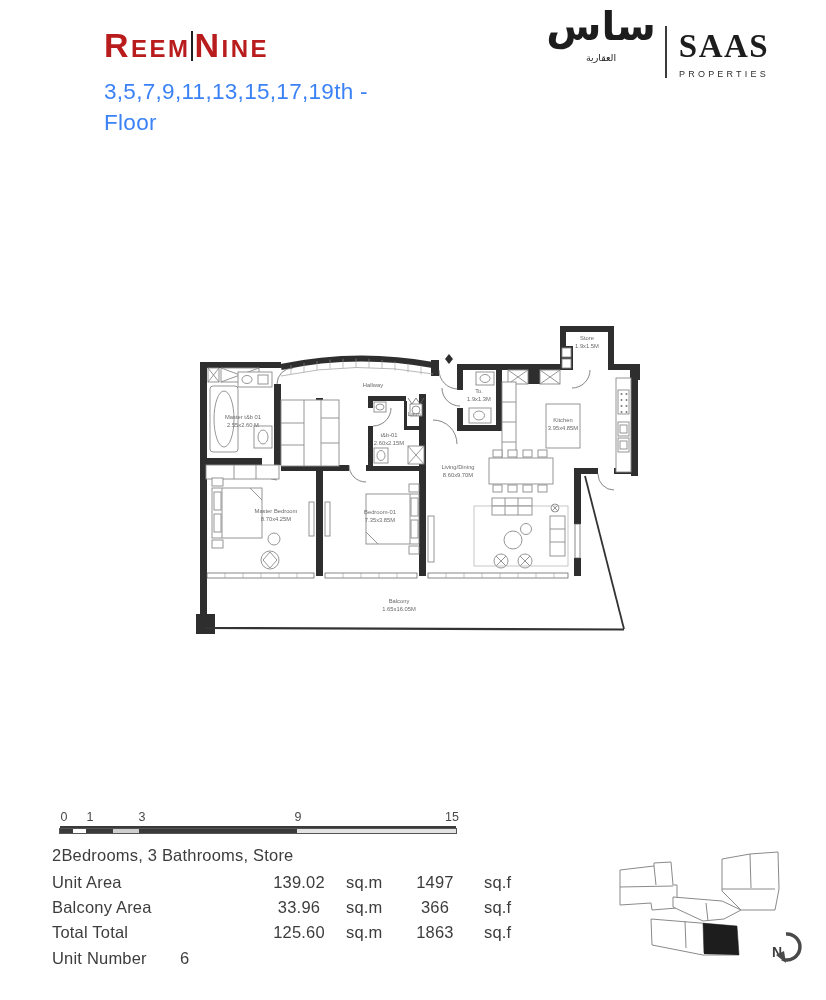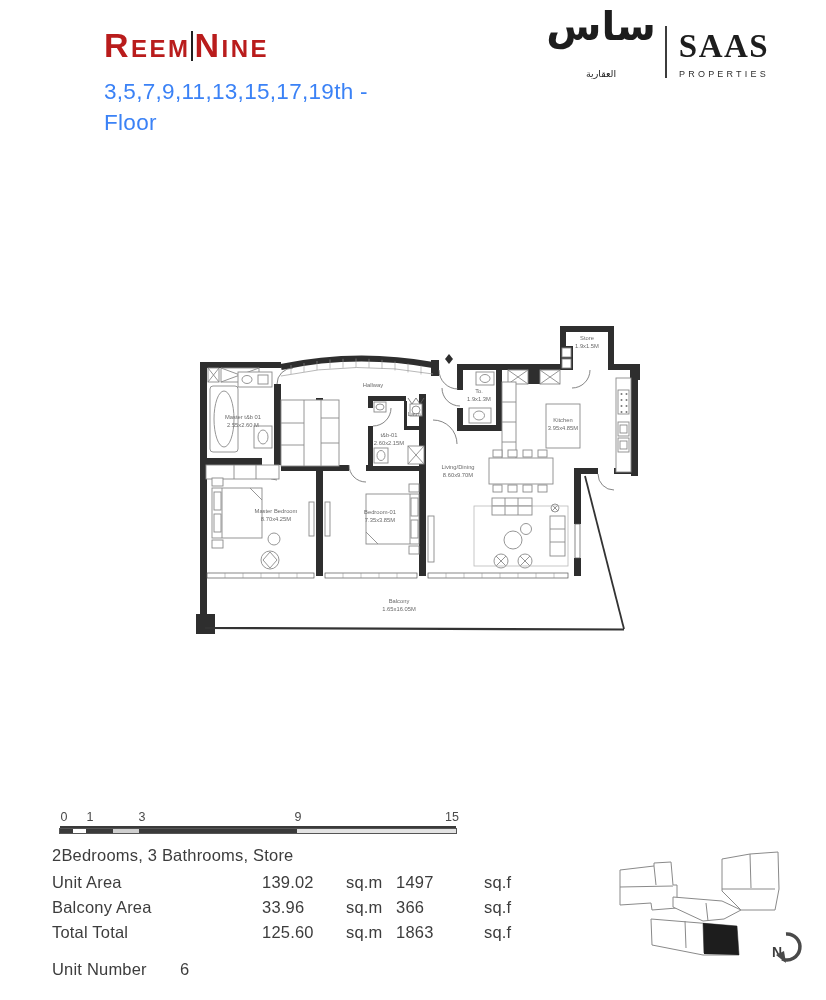--- a/index.html
+++ b/index.html
@@ -4,41 +4,41 @@
 <style>
   html,body{margin:0;padding:0;background:#ffffff;}
   body{width:826px;height:1000px;position:relative;font-family:"Liberation Sans",sans-serif;color:#3f3f3f;overflow:hidden;}
   .abs{position:absolute;}
   
   .brand{left:104px;top:26px;display:flex;align-items:center;font-variant:small-caps;font-size:34px;font-weight:600;letter-spacing:2.5px;color:#b91c1c;}
   .brand .bar{width:2px;height:30px;background:#1f1f1f;margin:0 2px 0 0;}
   .floor-title{left:104px;top:76px;font-size:22.5px;line-height:1.38;color:#3b82f6;letter-spacing:0.3px;}
   .logo-ar{left:545px;top:0;width:112px;text-align:center;color:#1d1d1d;}
   .logo-ar .main{font-family:"DejaVu Sans",sans-serif;font-size:40px;font-weight:bold;line-height:52px;}
-  .logo-ar .sub{font-family:"DejaVu Sans",sans-serif;font-size:9.5px;margin-top:16px;}
+  .logo-ar .sub{font-family:"DejaVu Sans",sans-serif;font-size:9.5px;margin-top:0px;}
   .logo-divider{left:665px;top:26px;width:2px;height:52px;background:#3c3c3c;}
   .logo-en{left:676px;top:28px;width:96px;text-align:center;color:#1d1d1d;}
   .logo-en .main{font-family:"Liberation Serif",serif;font-weight:bold;font-size:33px;letter-spacing:1.5px;line-height:36px;}
   .logo-en .sub{font-size:9px;letter-spacing:3.2px;margin-top:5px;color:#2e2e2e;}
   
   .plan{left:186px;top:318px;}
   .plan text{font-family:"Liberation Sans",sans-serif;fill:#6a6a6a;}
   
   .scalebar{left:60px;top:810px;width:400px;height:26px;}
   .scalebar .num{position:absolute;top:0;font-size:12.5px;color:#4a4a4a;transform:translateX(-50%);}
   .sb-topline{position:absolute;top:16px;left:0;width:396px;height:2px;background:#3a3a3a;}
   .sb-body{position:absolute;top:19px;left:0;width:396px;height:4px;outline:1px solid #555;}
   .sb-seg{position:absolute;top:0;height:4px;}
   
   .info{left:52px;top:843px;width:470px;font-size:16.5px;color:#3d3d3d;letter-spacing:0.2px;}
   .info .summary{line-height:24px;margin-bottom:3px;}
   .grid-row{display:grid;grid-template-columns:210px 74px 60px 78px 45px;line-height:25px;}
-  .grid-row .num{text-align:left;}
+  .grid-row .num{text-align:center;}
   .grid-row .unit{padding-left:10px;}
-  .unitnum-row{display:flex;line-height:25px;margin-top:12px;}
+  .unitnum-row{display:flex;line-height:25px;margin-top:1px;}
   .unitnum-row .lbl{width:128px;}
   
   .keyplan{left:606px;top:842px;}
 </style>
 </head>
 <body>
 
 <div class="abs brand">
   <span>Reem</span>
   <span class="bar"></span>

